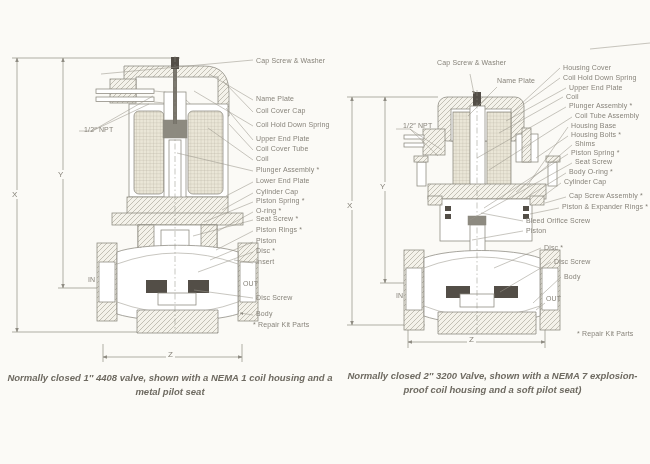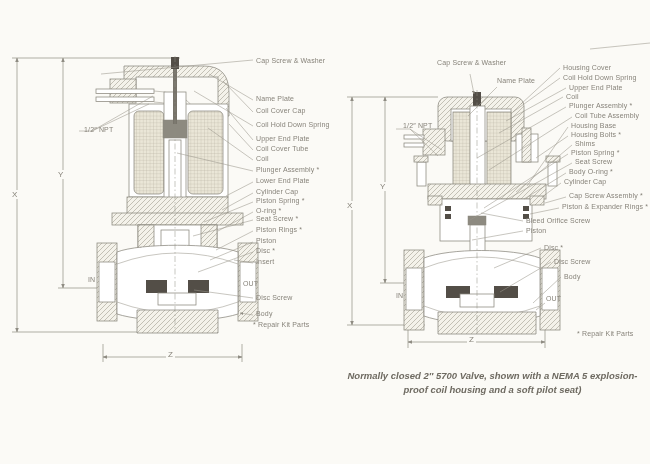--- a/index.html
+++ b/index.html
@@ -197,20 +197,21 @@
   <span class="lbl" style="left:256px;top:197px;">Piston Spring *</span>
   <span class="lbl" style="left:256px;top:207px;">O-ring *</span>
   <span class="lbl" style="left:256px;top:215px;">Seat Screw *</span>
   <span class="lbl" style="left:256px;top:226px;">Piston Rings *</span>
   <span class="lbl" style="left:256px;top:237px;">Piston</span>
   <span class="lbl" style="left:256px;top:247px;">Disc *</span>
   <span class="lbl" style="left:256px;top:258px;">Insert</span>
   <span class="lbl" style="left:256px;top:294px;">Disc Screw</span>
   <span class="lbl" style="left:256px;top:310px;">Body</span>
 
+  <div class="caption" style="left:5px;top:371px;width:330px;">Normally closed 1″ 4408 valve, shown with a NEMA 1 coil housing and a metal pilot seat</div>
 
   <span class="dim" style="left:345px;top:201px;">X</span>
   <span class="dim" style="left:378px;top:182px;">Y</span>
   <span class="dim" style="left:467px;top:335px;">Z</span>
   <span class="lbl" style="left:396px;top:292px;">IN</span>
   <span class="lbl" style="left:546px;top:295px;">OUT</span>
   <span class="lbl" style="left:403px;top:122px;">1/2″ NPT</span>
   <span class="lbl" style="left:577px;top:330px;">* Repair Kit Parts</span>
 
   <span class="lbl" style="left:437px;top:59px;">Cap Screw &amp; Washer</span>
@@ -230,15 +231,15 @@
   <span class="lbl" style="left:569px;top:168px;">Body O-ring *</span>
   <span class="lbl" style="left:564px;top:178px;">Cylinder Cap</span>
   <span class="lbl" style="left:569px;top:192px;">Cap Screw Assembly *</span>
   <span class="lbl" style="left:562px;top:203px;">Piston &amp; Expander Rings *</span>
   <span class="lbl" style="left:526px;top:217px;">Bleed Orifice Screw</span>
   <span class="lbl" style="left:526px;top:227px;">Piston</span>
   <span class="lbl" style="left:544px;top:244px;">Disc *</span>
   <span class="lbl" style="left:554px;top:258px;">Disc Screw</span>
   <span class="lbl" style="left:564px;top:273px;">Body</span>
 
-  <div class="caption" style="left:340px;top:369px;width:305px;">Normally closed 2″ 5700 Valve, shown with a NEMA 5 explosion-proof coil housing and a soft pilot seat)</div>
+  <div class="caption" style="left:340px;top:369px;width:305px;">Normally closed 2″ 3200 Valve, shown with a NEMA 7 explosion-proof coil housing and a soft pilot seat)</div>
 
 </div>
 
 </body></html>

